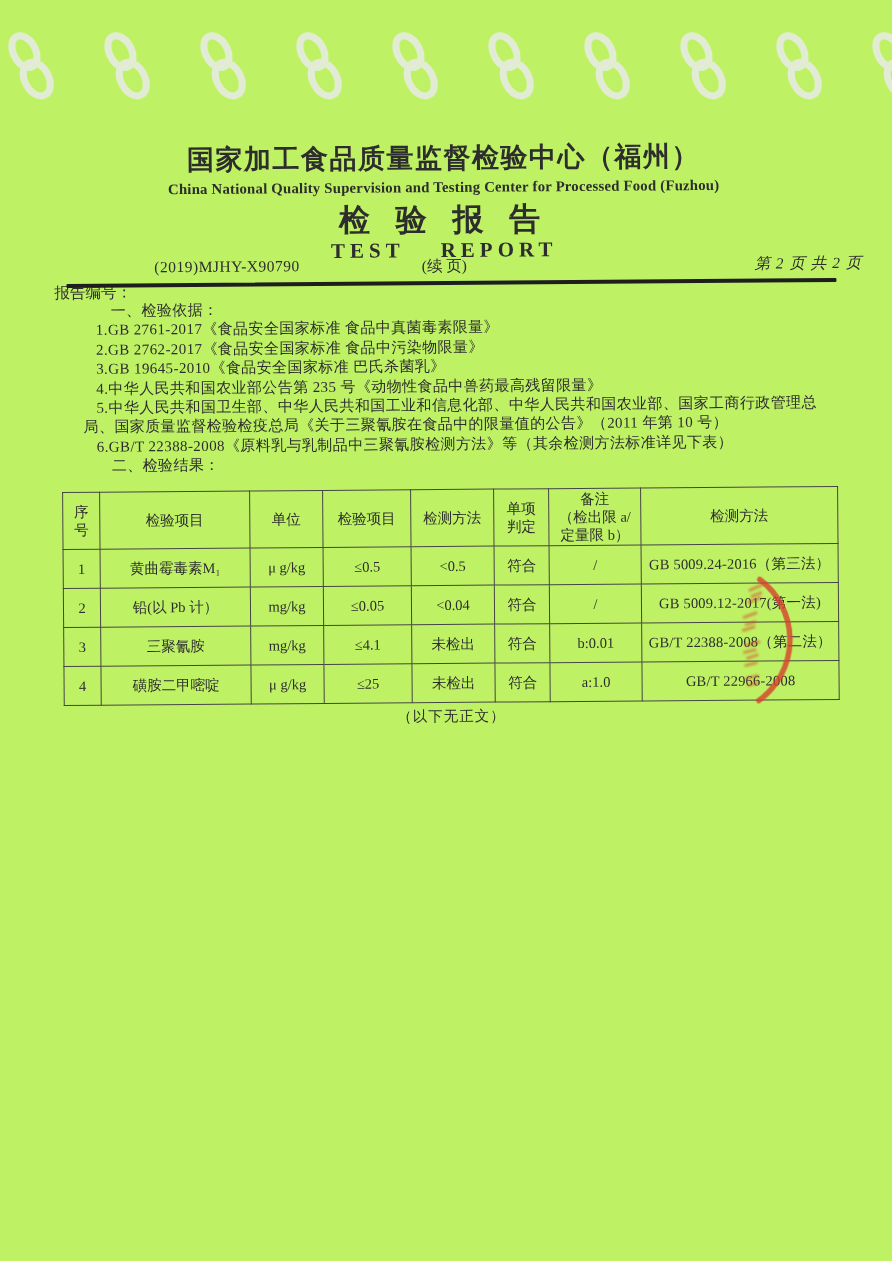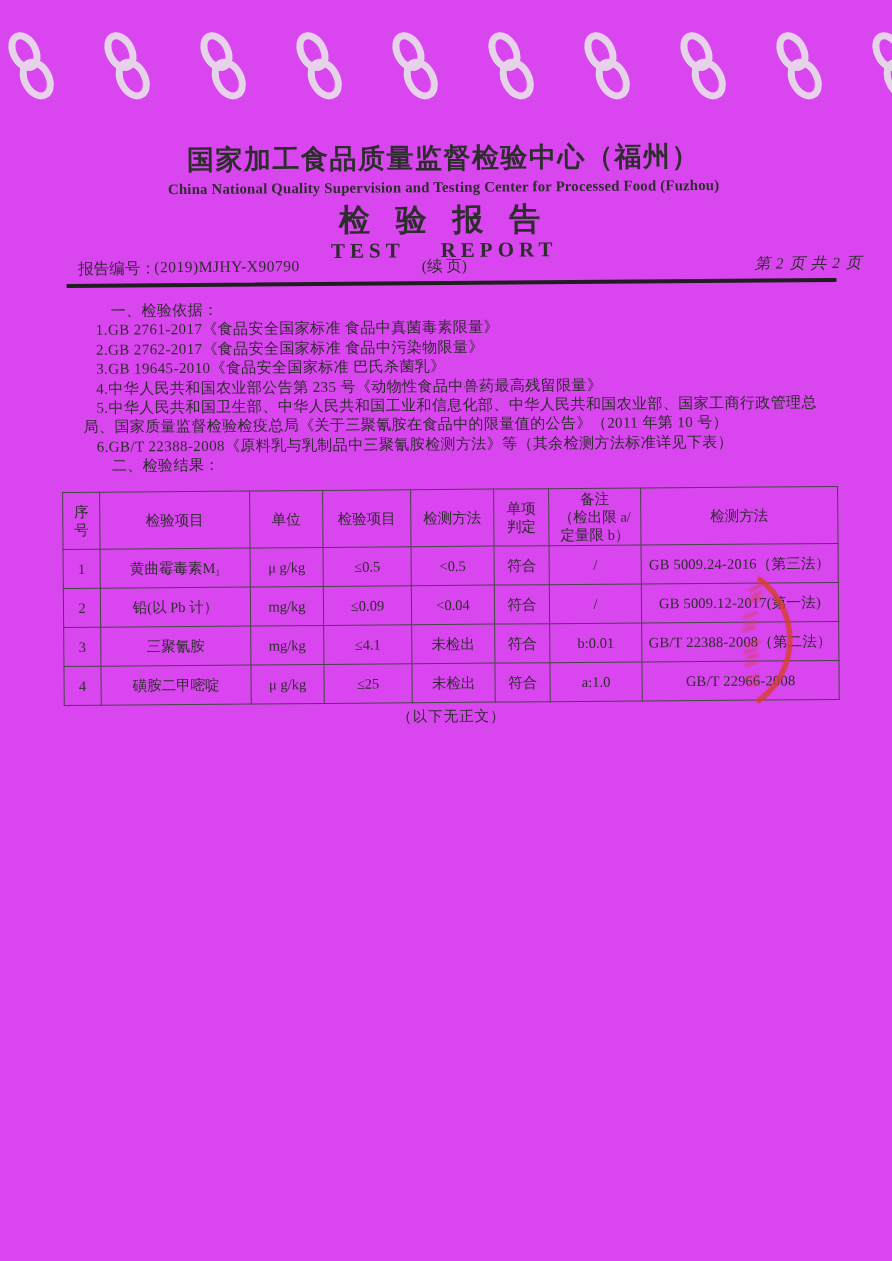--- a/index.html
+++ b/index.html
@@ -1,20 +1,20 @@
 <!DOCTYPE html>
 <html><head>
 <meta charset="utf-8">
 <style>
   html, body { margin: 0; padding: 0; background: #ffffff; }
   .page {
     position: relative;
     width: 892px;
     height: 1261px;
-    background: #d946ef;
+    background: #bef264;
     overflow: hidden;
     font-family: "Liberation Serif", "DejaVu Serif", serif;
     color: #2d2d2d;
   }
   
   .scan {
     position: absolute;
     inset: 0;
     transform: rotate(-0.45deg);
     transform-origin: 446px 480px;
@@ -53,21 +53,21 @@
     letter-spacing: 9px;
   }
   .report-title-en {
     top: 238px;
     font-size: 21px;
     font-weight: bold;
     letter-spacing: 5px;
     word-spacing: 26px;
   }
   .meta-row { position: absolute; top: 256px; left: 0; width: 100%; height: 22px; font-size: 15.5px; }
-  .report-no-label { position: absolute; left: 80px; }
+  .report-no-label { position: absolute; left: 56px; margin-top: 24px; }
   .report-no-value { position: absolute; left: 156px; letter-spacing: 0.5px; }
   .continuation { position: absolute; left: 0; width: 100%; text-align: center; }
   .page-indicator { position: absolute; right: 28px; letter-spacing: 1px; font-style: italic; }
 
   .header-rule {
     position: absolute;
     top: 281px; left: 68px;
     width: 770px; height: 4px;
     background: #1e1e1e;
     border-radius: 1px;
@@ -266,21 +266,21 @@
           <td>≤0.5</td>
           <td>&lt;0.5</td>
           <td>符合</td>
           <td>/</td>
           <td class="c-method">GB 5009.24-2016（第三法）</td>
         </tr>
         <tr>
           <td>2</td>
           <td class="c-item">铅(以 Pb 计）</td>
           <td>mg/kg</td>
-          <td>≤0.09</td>
+          <td>≤0.05</td>
           <td>&lt;0.04</td>
           <td>符合</td>
           <td>/</td>
           <td class="c-method">GB 5009.12-2017(第一法)</td>
         </tr>
         <tr>
           <td>3</td>
           <td class="c-item">三聚氰胺</td>
           <td>mg/kg</td>
           <td>≤4.1</td>

